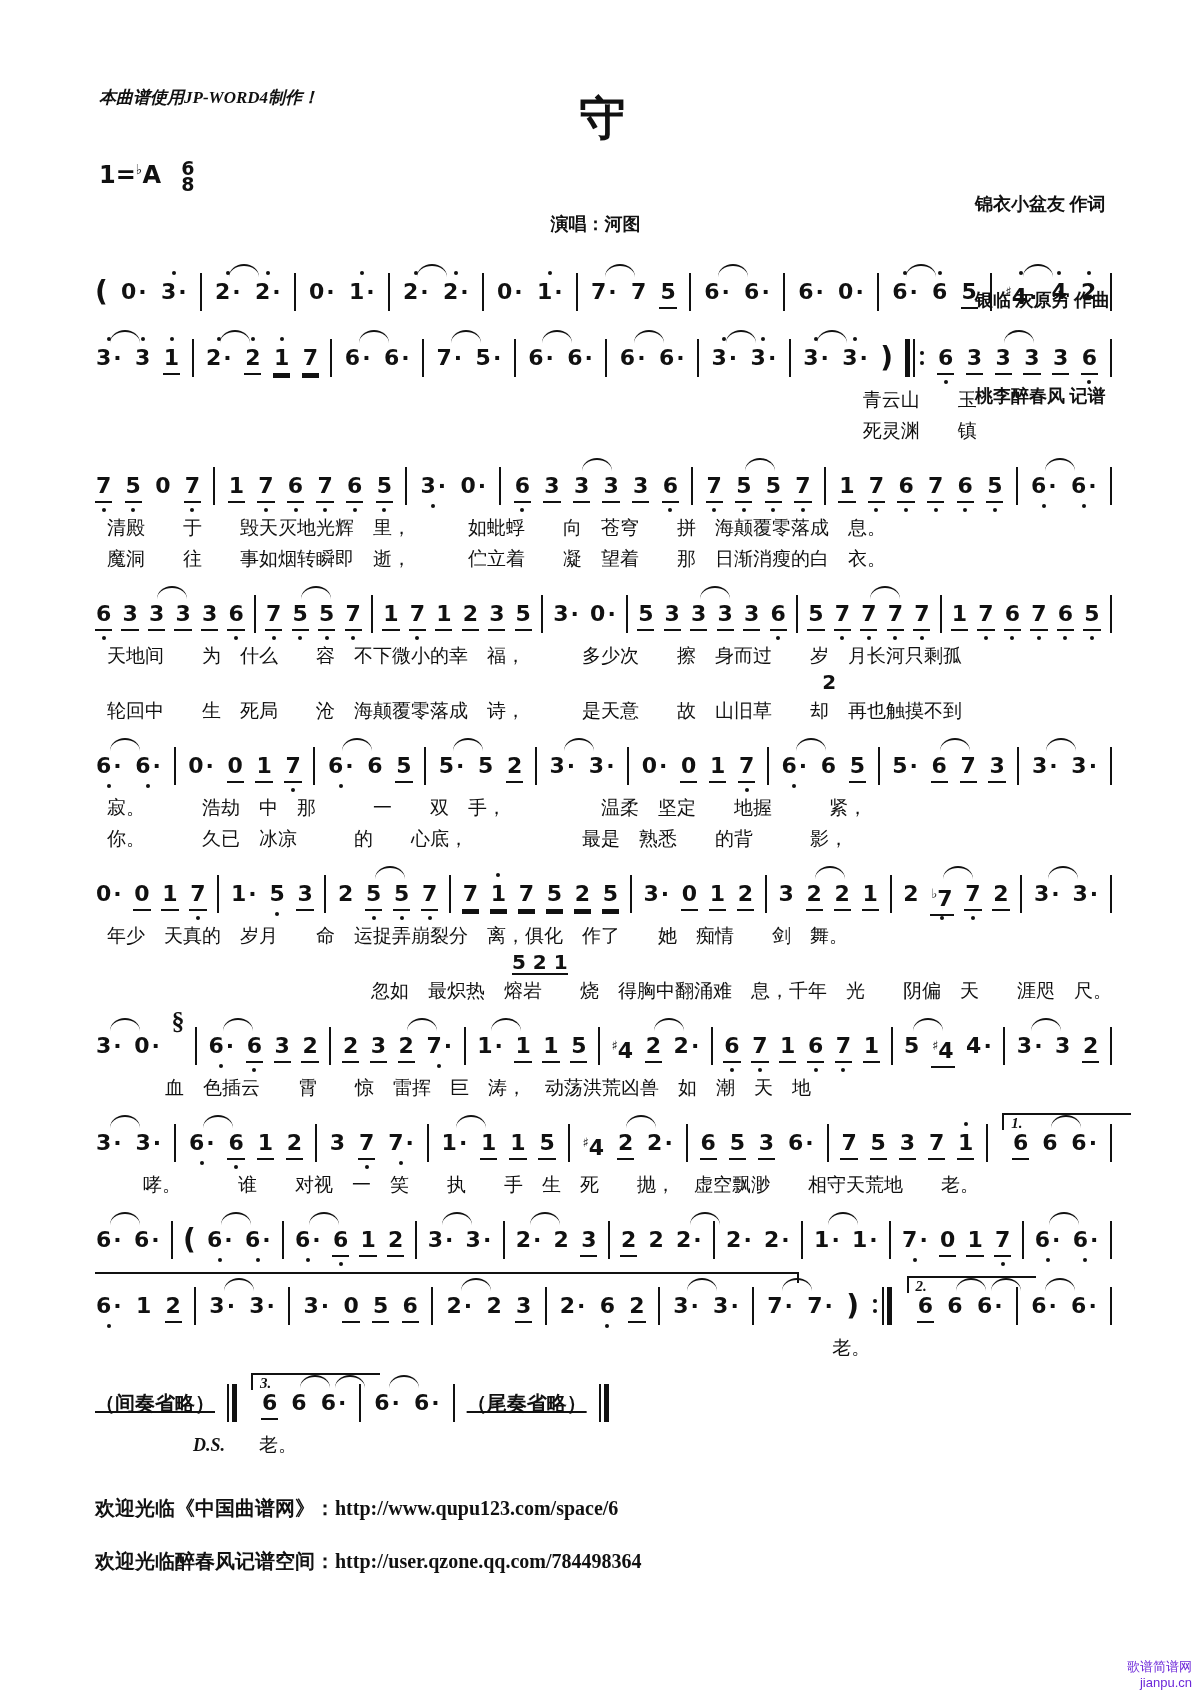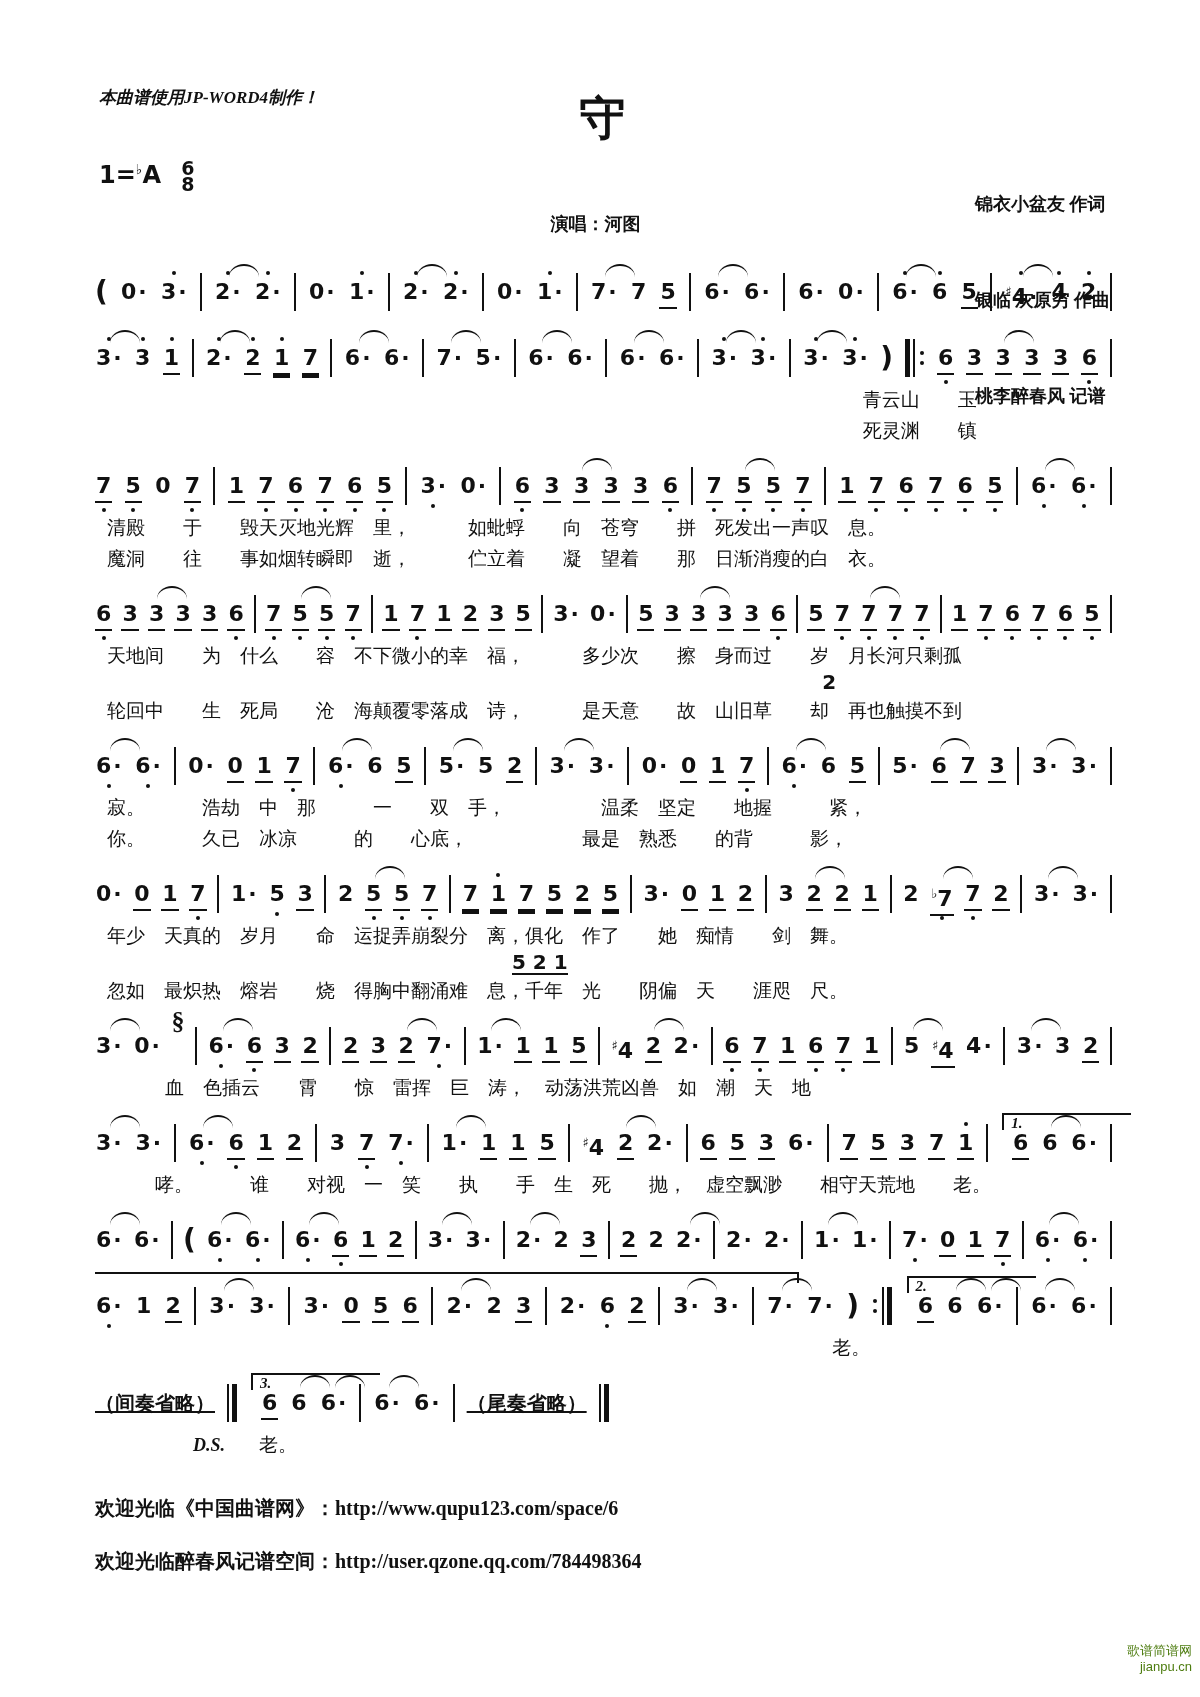--- a/index.html
+++ b/index.html
@@ -49,21 +49,21 @@
   .lyr{font:19px "DejaVu Serif","Liberation Serif",serif;line-height:31px;white-space:pre;}
   .mid{position:relative;height:24px;}
   .mid span{position:absolute;font:bold 20px "DejaVu Sans",sans-serif;line-height:22px;}
   .mid span.ul{border-bottom:2px solid #111;}
   .dsrow{font:19px "DejaVu Serif","Liberation Serif",serif;line-height:30px;white-space:pre;margin-left:98px;}
   .dsrow b{font:bold italic 18px "Liberation Serif",serif;margin-right:34px;}
 
   
   .foot{margin-top:36px;}
   .foot div{font:bold 20px "Liberation Serif",serif;margin-top:26px;white-space:pre;}
-  .wm{position:absolute;right:8px;bottom:22px;text-align:right;color:#4d7c0f;font:13px "Liberation Sans",sans-serif;line-height:16px;}
+  .wm{position:absolute;right:8px;bottom:6px;text-align:right;color:#6d28d9;font:13px "Liberation Sans",sans-serif;line-height:16px;}
 </style>
 </head>
 <body>
 
 <div class="sheet">
   <div class="hdr">
     <div class="maker">本曲谱使用JP-WORD4制作！</div>
     <div class="title">守</div>
     <div class="keysig">
       <span>1=</span><sup class="flat">♭</sup><span>A</span>
@@ -200,21 +200,21 @@
           <span class="tok u1"><span class="nx"><span class="num">7</span></span><span class="ob"></span></span>
           <span class="tok u1"><span class="nx"><span class="num">6</span></span><span class="ob"></span></span>
           <span class="tok u1"><span class="nx"><span class="num">7</span></span><span class="ob"></span></span>
           <span class="tok u1"><span class="nx"><span class="num">6</span></span><span class="ob"></span></span>
           <span class="tok u1"><span class="nx"><span class="num">5</span></span><span class="ob"></span></span>
           <span class="bar"></span>
           <span class="tok tie"><span class="nx"><span class="num">6</span><span class="dt">·</span></span><span class="ob"></span></span>
           <span class="tok"><span class="nx"><span class="num">6</span><span class="dt">·</span></span><span class="ob"></span></span>
           <span class="bar"></span>
         </div>
-        <div class="lyr" style="margin-left: 12px;">清殿　　于　　毁天灭地光辉　里，　　　如蚍蜉　　向　苍穹　　拼　死发出一声叹　息。</div>
+        <div class="lyr" style="margin-left: 12px;">清殿　　于　　毁天灭地光辉　里，　　　如蚍蜉　　向　苍穹　　拼　海颠覆零落成　息。</div>
         <div class="lyr" style="margin-left: 12px;">魔洞　　往　　事如烟转瞬即　逝，　　　伫立着　　凝　望着　　那　日渐消瘦的白　衣。</div>
       </div>
       <div class="system">
         <div class="notes">
           <span class="tok u1"><span class="nx"><span class="num">6</span></span><span class="ob"></span></span>
           <span class="tok u1"><span class="nx"><span class="num">3</span></span></span>
           <span class="tok tie u1"><span class="nx"><span class="num">3</span></span></span>
           <span class="tok u1"><span class="nx"><span class="num">3</span></span></span>
           <span class="tok u1"><span class="nx"><span class="num">3</span></span></span>
           <span class="tok u1"><span class="nx"><span class="num">6</span></span><span class="ob"></span></span>
@@ -342,21 +342,21 @@
           <span class="tok u1"><span class="nx"><span class="num">2</span></span></span>
           <span class="bar"></span>
           <span class="tok tie"><span class="nx"><span class="num">3</span><span class="dt">·</span></span></span>
           <span class="tok"><span class="nx"><span class="num">3</span><span class="dt">·</span></span></span>
           <span class="bar"></span>
         </div>
         <div class="lyr" style="margin-left: 12px;">年少　天真的　岁月　　命　运捉弄崩裂分　离，俱化　作了　　她　痴情　　剑　舞。</div>
         <div class="mid">
           <span class="ul" style="left: 41%;">5 2 1</span>
         </div>
-        <div class="lyr" style="margin-left: 12px;">忽如　最炽热　熔岩　　烧　得胸中翻涌难　息，千年　光　　阴偏　天　　涯咫　尺。</div>
+        <div class="lyr" style="margin-left: 12px; text-align: right;">忽如　最炽热　熔岩　　烧　得胸中翻涌难　息，千年　光　　阴偏　天　　涯咫　尺。</div>
       </div>
       <div class="system">
         <div class="notes">
           <span class="tok tie"><span class="nx"><span class="num">3</span><span class="dt">·</span></span></span>
           <span class="tok"><span class="nx"><span class="num">0</span><span class="dt">·</span></span></span>
           <span class="segno">§</span>
           <span class="bar"></span>
           <span class="tok tie"><span class="nx"><span class="num">6</span><span class="dt">·</span></span><span class="ob"></span></span>
           <span class="tok u1"><span class="nx"><span class="num">6</span></span><span class="ob"></span></span>
           <span class="tok u1"><span class="nx"><span class="num">3</span></span></span>
@@ -429,21 +429,21 @@
           <span class="tok u1"><span class="nx"><span class="num">1</span></span><span class="oa"></span></span>
           <span class="bar"></span>
           <span class="volta">
             <i>1.</i>
           </span>
           <span class="tok u1"><span class="nx"><span class="num">6</span></span></span>
           <span class="tok tie"><span class="nx"><span class="num">6</span></span></span>
           <span class="tok"><span class="nx"><span class="num">6</span><span class="dt">·</span></span></span>
           <span class="bar"></span>
         </div>
-        <div class="lyr" style="margin-left: 12px; padding-left: 48px;">哮。　　　谁　　对视　一　笑　　执　　手　生　死　　抛，　虚空飘渺　　相守天荒地　　老。</div>
+        <div class="lyr" style=" padding-left: 48px;">哮。　　　谁　　对视　一　笑　　执　　手　生　死　　抛，　虚空飘渺　　相守天荒地　　老。</div>
       </div>
       <div class="system">
         <div class="notes">
           <span class="tok tie"><span class="nx"><span class="num">6</span><span class="dt">·</span></span></span>
           <span class="tok"><span class="nx"><span class="num">6</span><span class="dt">·</span></span></span>
           <span class="bar"></span>
           <span class="par">(</span>
           <span class="tok tie"><span class="nx"><span class="num">6</span><span class="dt">·</span></span><span class="ob"></span></span>
           <span class="tok"><span class="nx"><span class="num">6</span><span class="dt">·</span></span><span class="ob"></span></span>
           <span class="bar"></span>

